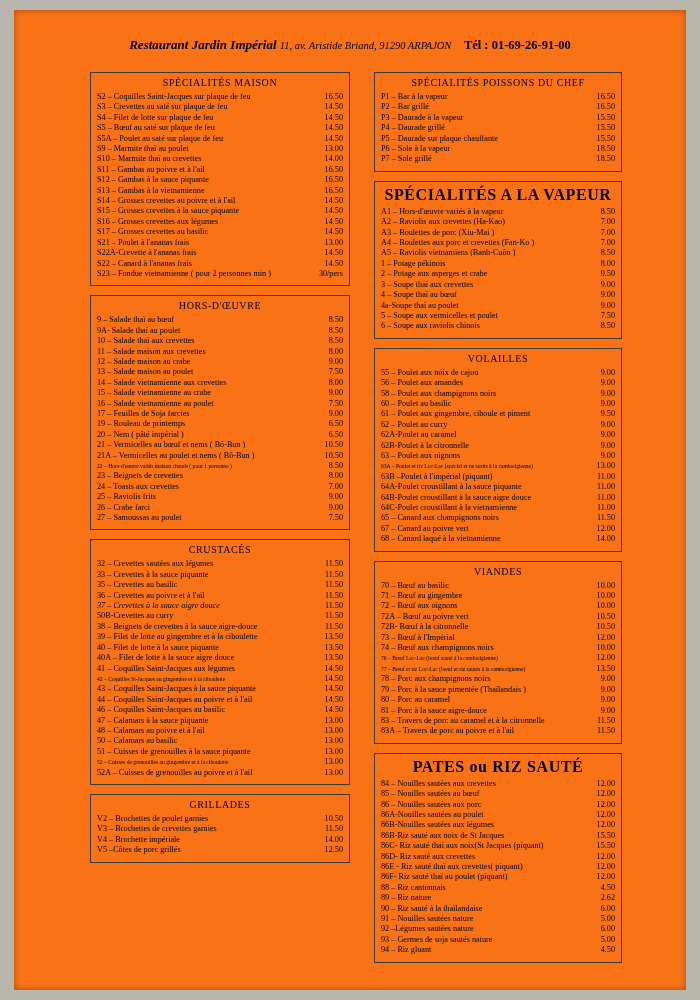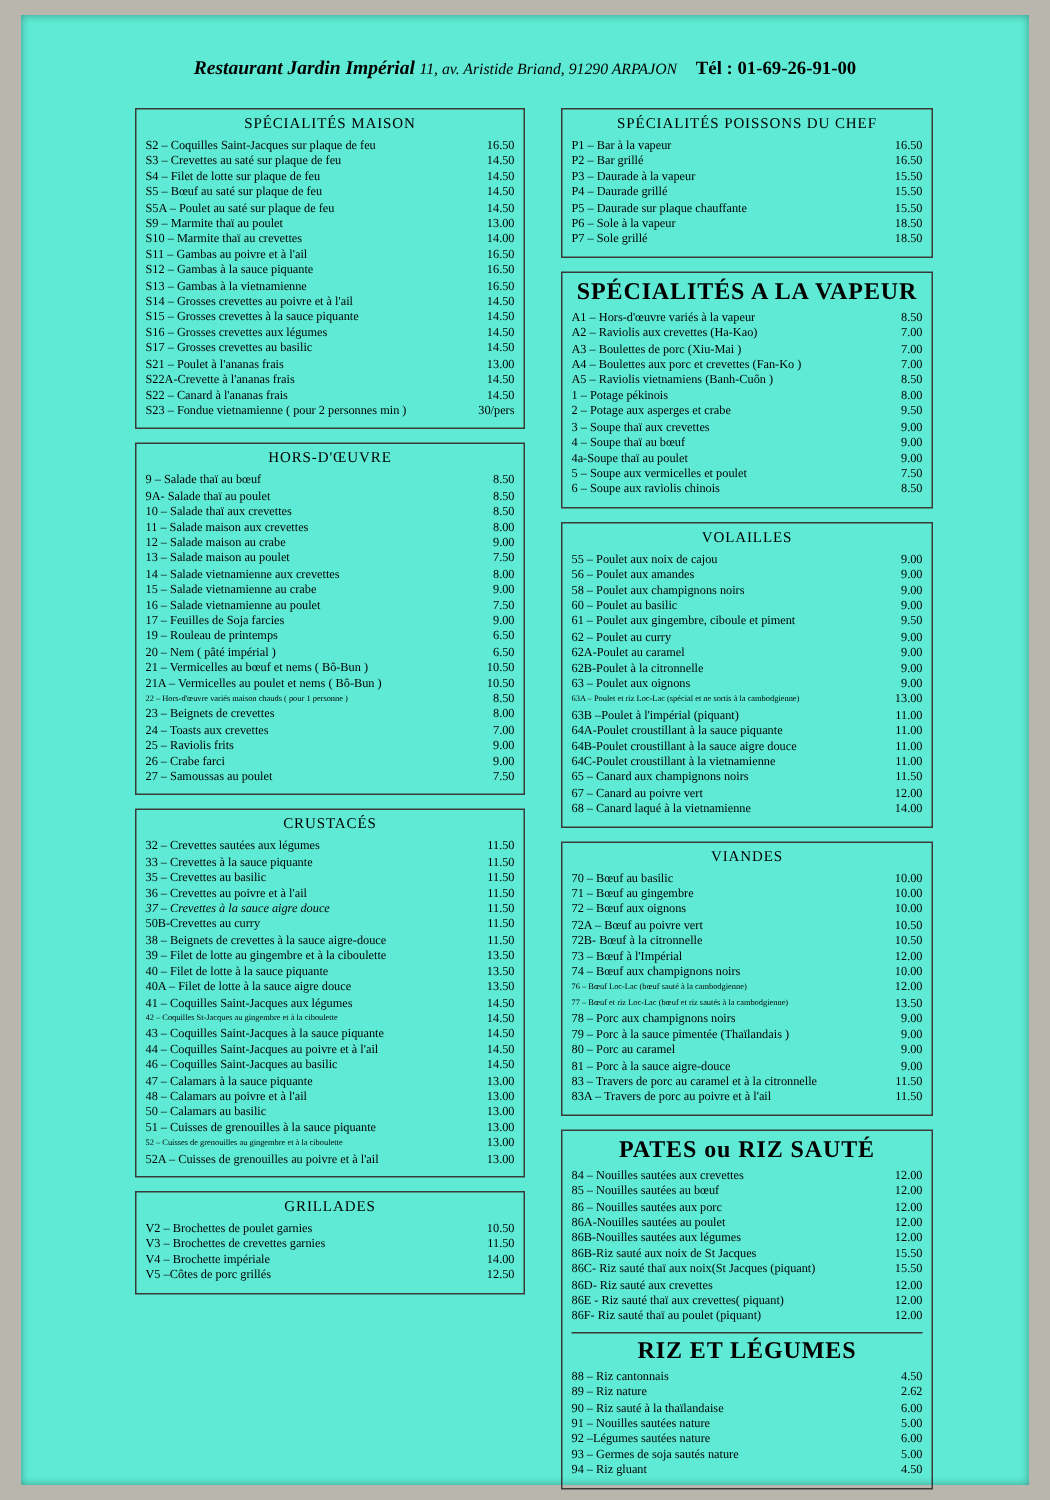--- a/index.html
+++ b/index.html
@@ -6,21 +6,21 @@
   body{
     width:700px;height:1000px;
     background:#b9b6ad;
     font-family:"Liberation Serif", serif;
     overflow:hidden;
   }
   #page{
     position:absolute;
     left:14px;top:10px;
     width:672px;height:980px;
-    background:#5eead4;
+    background:#f97316;
     box-shadow:0 0 6px rgba(0,0,0,.35) inset;
   }
   .header{
     text-align:center;
     padding-top:27px;
     font-size:12.5px;
     white-space:nowrap;
   }
   .header .rname{font-weight:bold;font-style:italic;font-size:13px;}
   .header .addr{font-style:italic;font-size:10.5px;}
@@ -623,21 +623,20 @@
             </li>
             <li>
               <span class="nm">86E - Riz sauté thaï aux crevettes( piquant)</span>
               <span class="pr">12.00</span>
             </li>
             <li>
               <span class="nm">86F- Riz sauté thaï au poulet (piquant)</span>
               <span class="pr">12.00</span>
             </li>
           </ul>
-          <div class="sect-title">RIZ ET LÉGUMES</div>
           <ul class="items">
             <li>
               <span class="nm">88 – Riz cantonnais</span>
               <span class="pr">4.50</span>
             </li>
             <li>
               <span class="nm">89 – Riz nature</span>
               <span class="pr">2.62</span>
             </li>
             <li>

